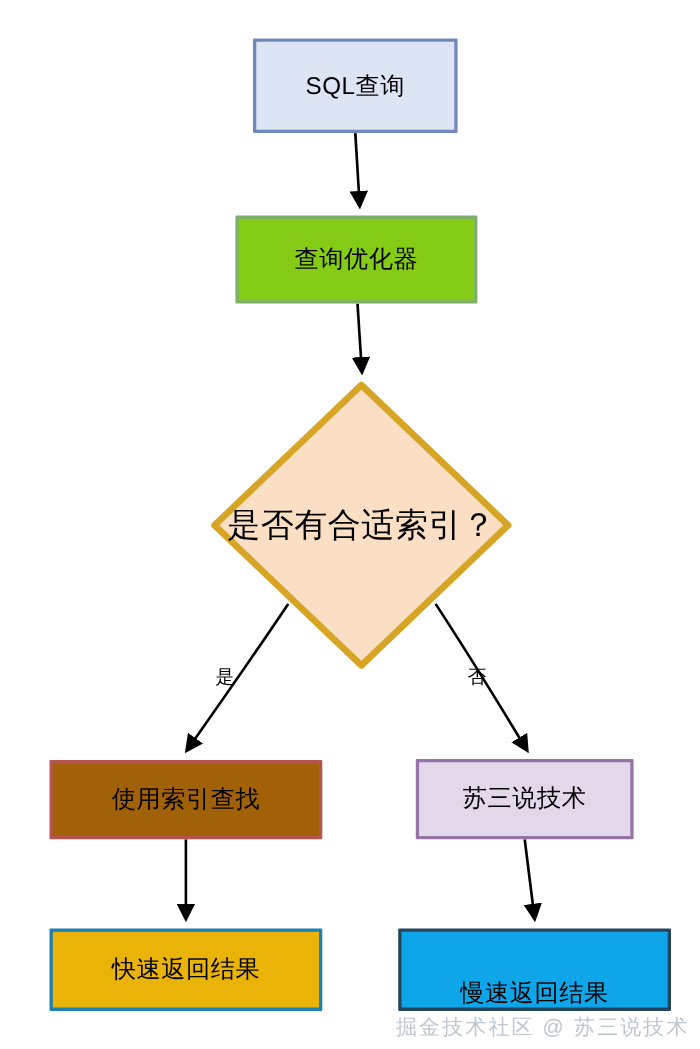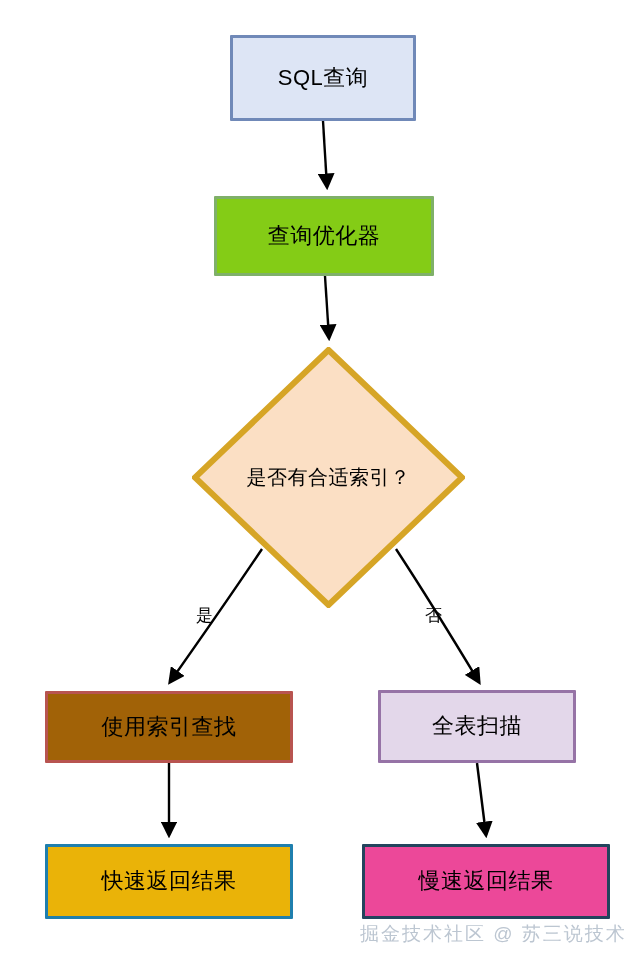--- a/index.html
+++ b/index.html
@@ -55,21 +55,21 @@
   .diamond-shape {
     position: absolute;
     left: 0;
     top: 0;
     width: 100%;
     height: 100%;
   }
   .diamond-label {
     position: relative;
     z-index: 2;
-    font-size: 20px;
+    font-size: 30px;
     color: #000000;
     letter-spacing: 0.5px;
     white-space: nowrap;
   }
   .edge-label {
     position: absolute;
     font-size: 17px;
     color: #000000;
     background: transparent;
     white-space: nowrap;
@@ -121,28 +121,28 @@
       <polygon points="136.5,3 270,130.5 136.5,258 3,130.5" fill="#fbdfc4" stroke="#d6a526" stroke-width="6"></polygon>
     </svg>
     <span class="diamond-label">是否有合适索引？</span>
   </div>
 
   <div class="node box" style="left:45px; top:687px; width:248px; height:72px; background:#a16207; border-color:#b85450;">
     <span>使用索引查找</span>
   </div>
 
   <div class="node box" style="left:378px; top:686px; width:198px; height:73px; background:#e3d7ea; border-color:#9673a6;">
-    <span>全表扫描</span>
+    <span>苏三说技术</span>
   </div>
 
   <div class="node box" style="left:45px; top:840px; width:248px; height:75px; background:#eab308; border-color:#1f7fae;">
     <span>快速返回结果</span>
   </div>
 
-  <div class="node box" style="left:362px; top:840px; width:248px; height:75px; background:#ec4899; border-color:#23445d;">
+  <div class="node box" style="left:362px; top:840px; width:248px; height:75px; background:#0ea5e9; border-color:#23445d;align-items:flex-end;">
     <span>慢速返回结果</span>
   </div>
 
   <div class="edge-label" style="left:196px; top:600px;">是</div>
   <div class="edge-label" style="left:425px; top:600px;">否</div>
 
   <div class="watermark" style="left:360px; top:917px;">掘金技术社区 @ 苏三说技术</div>
 
 </div>
 

